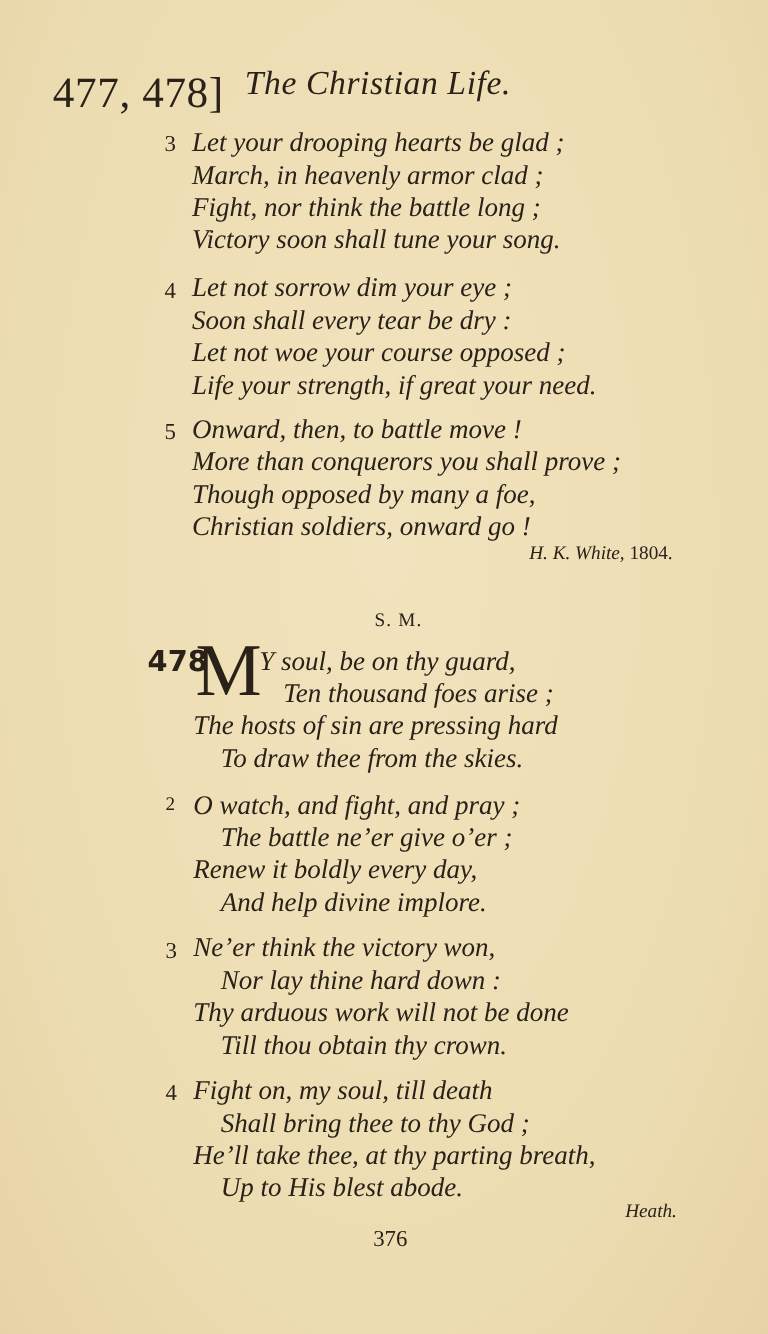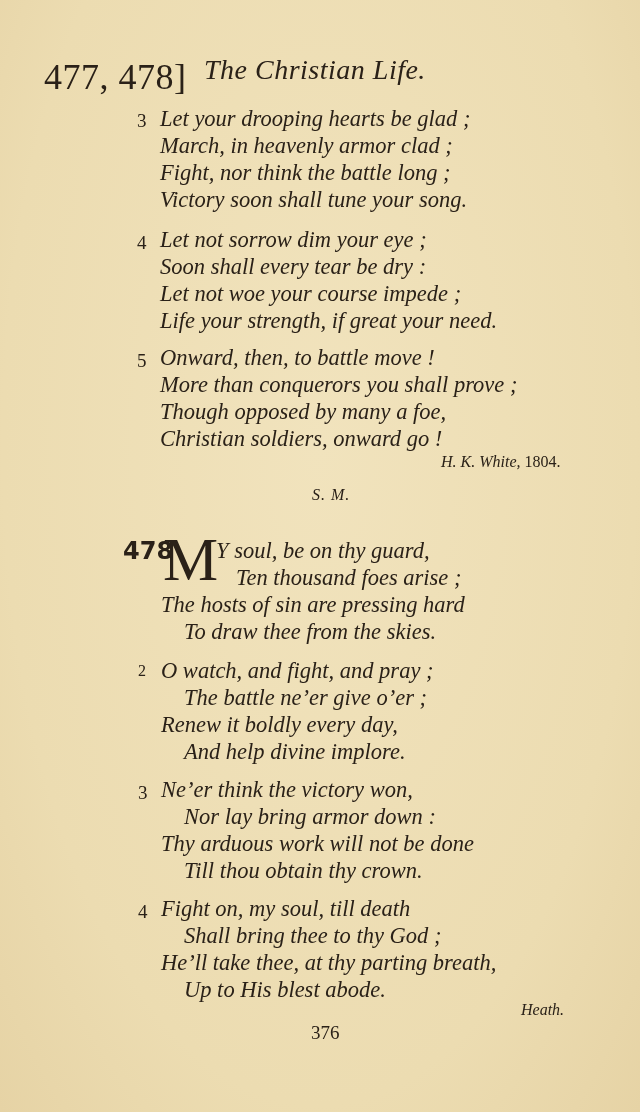--- a/index.html
+++ b/index.html
@@ -11,21 +11,21 @@
     font-family: "Liberation Serif", "DejaVu Serif", serif;
     position: relative;
   }
   .abs { position: absolute; white-space: nowrap; }
   .header-nums { left: 44px; top: 56px; font-size: 36px; letter-spacing: 0.5px; }
   .header-title { left: 204px; top: 54px; font-size: 28px; font-style: italic; letter-spacing: 0.5px; }
   .line { font-size: 22.5px; line-height: 27px; font-style: italic; }
   .vnum { font-size: 19px; }
   .attrib { font-size: 16px; font-style: italic; }
   .attrib .year { font-style: normal; }
-  .meter { left: 312px; top: 486px; font-size: 16px; letter-spacing: 1px; font-style: italic; }
+  .meter { left: 312px; top: 509px; font-size: 16px; letter-spacing: 1px; }
   .hymn-num { left: 106px; top: 537px; font-size: 24px; font-weight: bold; font-family: "DejaVu Sans", "Liberation Sans", sans-serif; margin-left: 17px; }
   .dropcap { left: 163px; top: 528px; font-size: 62px; line-height: 62px; }
   .page-num { left: 311px; top: 1022px; font-size: 19px; }
 </style>
 </head>
 <body>
 
 <div class="abs header-nums">477, 478]</div>
 <div class="abs header-title">The Christian Life.</div>
 
@@ -34,21 +34,21 @@
     <span class="abs vnum" style="left:137px;top:110px">3</span>
     <span class="abs line" style="left:160px;top:105px">Let your drooping hearts be glad ;</span>
     <span class="abs line" style="left:160px;top:132px">March, in heavenly armor clad ;</span>
     <span class="abs line" style="left:160px;top:159px">Fight, nor think the battle long ;</span>
     <span class="abs line" style="left:160px;top:186px">Victory soon shall tune your song.</span>
   </div>
   <div>
     <span class="abs vnum" style="left:137px;top:232px">4</span>
     <span class="abs line" style="left:160px;top:226px">Let not sorrow dim your eye ;</span>
     <span class="abs line" style="left:160px;top:253px">Soon shall every tear be dry :</span>
-    <span class="abs line" style="left:160px;top:280px">Let not woe your course impede ;</span>
+    <span class="abs line" style="left:160px;top:280px">Let not woe your course opposed ;</span>
     <span class="abs line" style="left:160px;top:307px">Life your strength, if great your need.</span>
   </div>
   <div>
     <span class="abs vnum" style="left:137px;top:350px">5</span>
     <span class="abs line" style="left:160px;top:344px">Onward, then, to battle move !</span>
     <span class="abs line" style="left:160px;top:371px">More than conquerors you shall prove ;</span>
     <span class="abs line" style="left:160px;top:398px">Though opposed by many a foe,</span>
     <span class="abs line" style="left:160px;top:425px">Christian soldiers, onward go !</span>
   </div>
   <div class="abs attrib" style="left:441px;top:453px">
@@ -73,21 +73,21 @@
     <span class="abs vnum" style="left:138px;top:662px;font-size:16px">2</span>
     <span class="abs line" style="left:161px;top:657px">O watch, and fight, and pray ;</span>
     <span class="abs line" style="left:184px;top:684px">The battle ne’er give o’er ;</span>
     <span class="abs line" style="left:161px;top:711px">Renew it boldly every day,</span>
     <span class="abs line" style="left:184px;top:738px">And help divine implore.</span>
   </div>
 
   <div>
     <span class="abs vnum" style="left:138px;top:782px">3</span>
     <span class="abs line" style="left:161px;top:776px">Ne’er think the victory won,</span>
-    <span class="abs line" style="left:184px;top:803px">Nor lay bring armor down :</span>
+    <span class="abs line" style="left:184px;top:803px">Nor lay thine hard down :</span>
     <span class="abs line" style="left:161px;top:830px">Thy arduous work will not be done</span>
     <span class="abs line" style="left:184px;top:857px">Till thou obtain thy crown.</span>
   </div>
 
   <div>
     <span class="abs vnum" style="left:138px;top:901px">4</span>
     <span class="abs line" style="left:161px;top:895px">Fight on, my soul, till death</span>
     <span class="abs line" style="left:184px;top:922px">Shall bring thee to thy God ;</span>
     <span class="abs line" style="left:161px;top:949px">He’ll take thee, at thy parting breath,</span>
     <span class="abs line" style="left:184px;top:976px">Up to His blest abode.</span>

